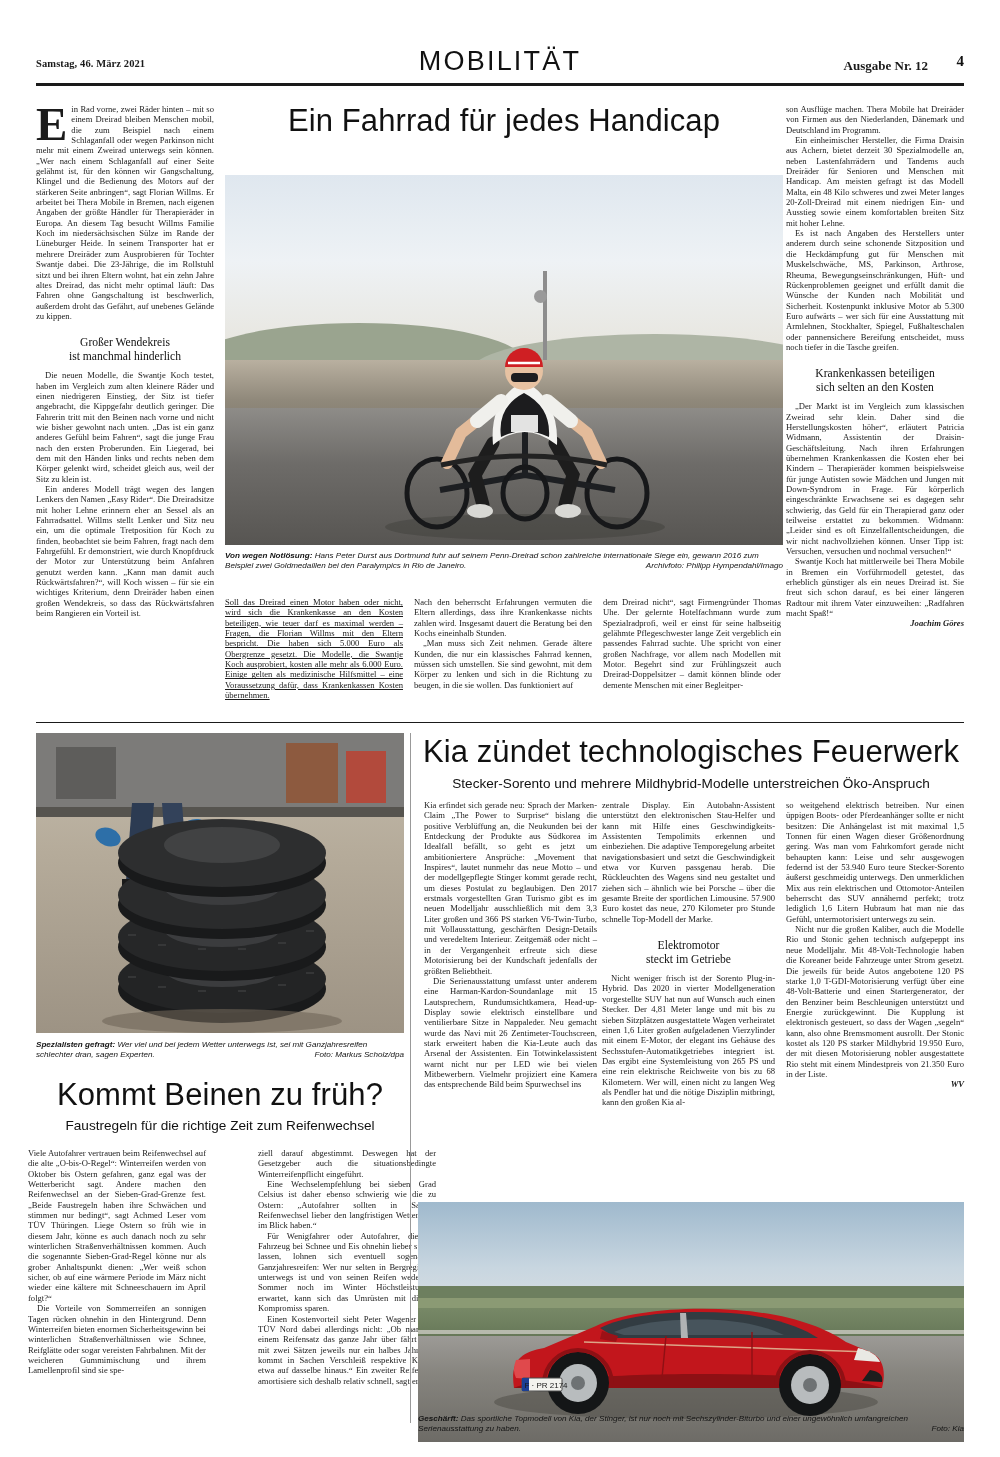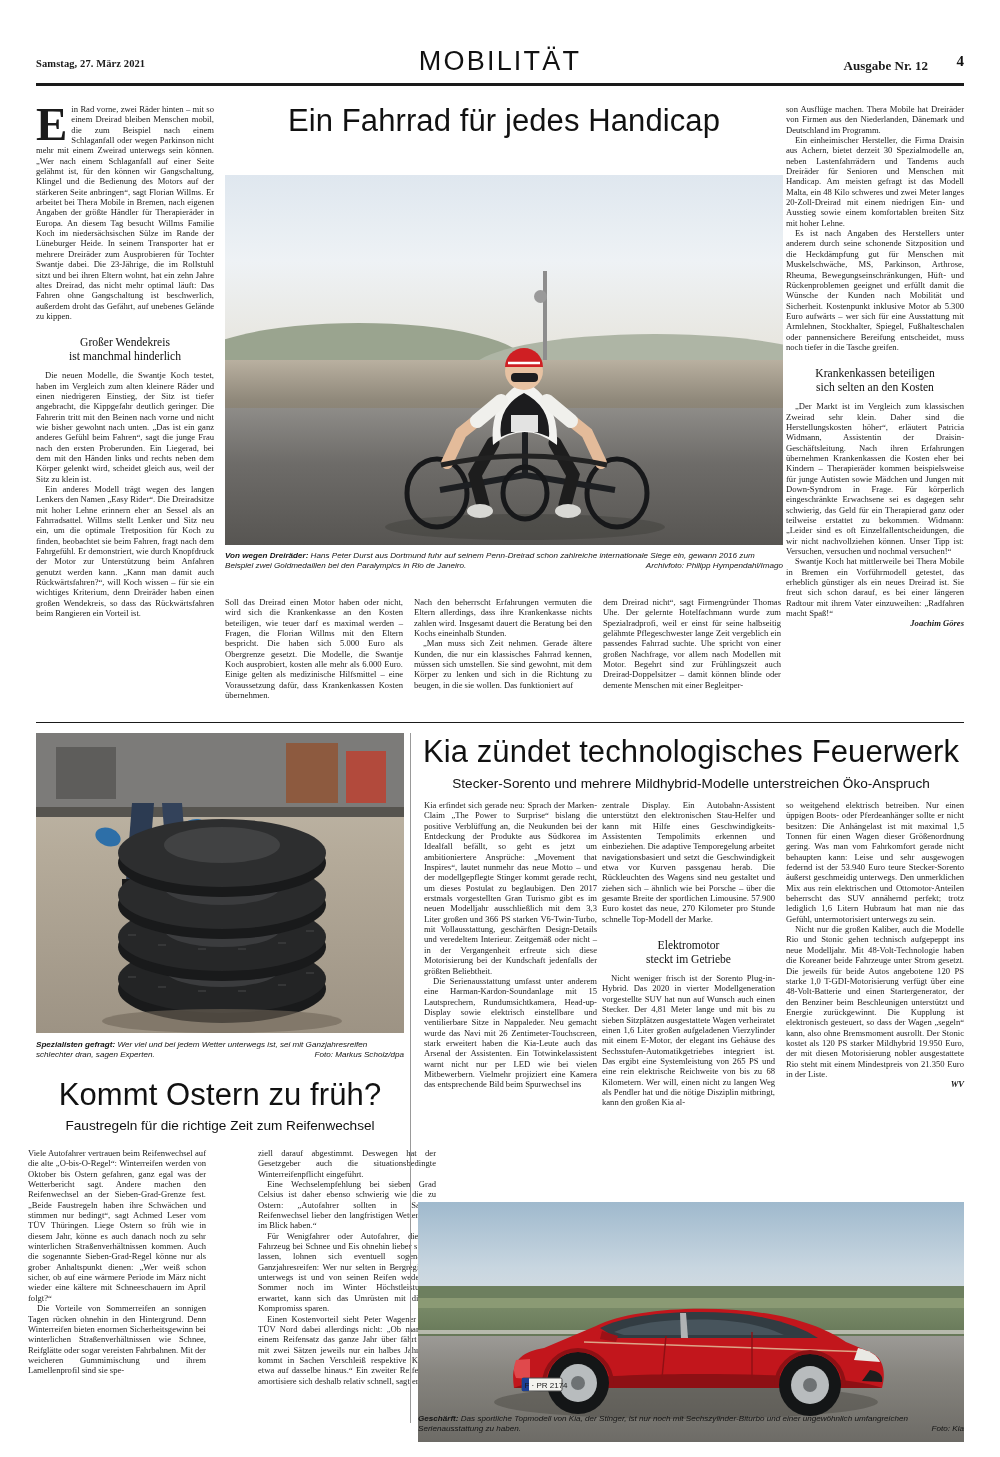--- a/index.html
+++ b/index.html
@@ -147,21 +147,21 @@
     background:linear-gradient(#9c9a96 0%,#87857f 35%,#6d6b66 100%);}
 
   .divider-v{position:absolute;width:1px;background:#999;}
 </style>
 </head>
 <body>
 
 <div class="page">
 
   <div class="masthead">
-    <div class="date">Samstag, 27. März 2021</div>
+    <div class="date">Samstag, 46. März 2021</div>
     <div class="section">MOBILITÄT</div>
     <div class="issue">Ausgabe Nr. 12</div>
     <div class="pageno">4</div>
   </div>
   <div class="rule-thick"></div>
 
   <div class="hl hl-main" style="left:225px;top:104px;width:558px;">Ein Fahrrad für jedes Handicap</div>
 
   <div class="col" style="left:36px;top:104px;width:178px;">
     <p class="drop noind">Ein Rad vorne, zwei Räder hinten – mit so einem Dreirad bleiben Menschen mobil, die zum Beispiel nach einem Schlaganfall oder wegen Parkinson nicht mehr mit einem Zweirad unterwegs sein können. „Wer nach einem Schlaganfall auf einer Seite gelähmt ist, für den können wir Gangschaltung, Klingel und die Bedienung des Motors auf der stärkeren Seite anbringen“, sagt Florian Willms. Er arbeitet bei Thera Mobile in Bremen, nach eigenen Angaben der größte Händler für Therapieräder in Europa. An diesem Tag besucht Willms Familie Koch im niedersächsischen Sülze im Rande der Lüneburger Heide. In seinem Transporter hat er mehrere Dreiräder zum Ausprobieren für Tochter Swantje dabei. Die 23-Jährige, die im Rollstuhl sitzt und bei ihren Eltern wohnt, hat ein zehn Jahre altes Dreirad, das nicht mehr optimal läuft: Das Fahren ohne Gangschaltung ist beschwerlich, außerdem droht das Gefährt, auf unebenes Gelände zu kippen.</p>
@@ -213,25 +213,25 @@
 
       <circle cx="299" cy="196" r="19" fill="#e7c2a2"></circle>
       <path d="M280 192 a19 19 0 0 1 38 0 z" fill="#cf1f23"></path>
       <path d="M283 188 h32" stroke="#fff" stroke-width="2.5"></path>
       <rect x="286" y="198" width="27" height="9" rx="4" fill="#1d1d1f"></rect>
 
       <rect x="286" y="240" width="27" height="17" fill="#fafaf7" opacity=".9"></rect>
     </svg>
   </div>
   <div class="caption" style="left:225px;top:551px;width:558px;">
-    <b>Von wegen Dreiräder:</b><span> Hans Peter Durst aus Dortmund fuhr auf seinem Penn-Dreirad schon zahlreiche internationale Siege ein, gewann 2016 zum Beispiel zwei Goldmedaillen bei den Paralympics in Rio de Janeiro.</span>
+    <b>Von wegen Notlösung:</b><span> Hans Peter Durst aus Dortmund fuhr auf seinem Penn-Dreirad schon zahlreiche internationale Siege ein, gewann 2016 zum Beispiel zwei Goldmedaillen bei den Paralympics in Rio de Janeiro.</span>
     <span class="credit">Archivfoto: Philipp Hympendahl/Imago</span>
   </div>
 
-  <div class="col" style="left:225px;top:597px;width:178px;">
+  <div class="col" style="left:225px;top:597px;width:178px;text-decoration:underline;">
     <p class="noind">Soll das Dreirad einen Motor haben oder nicht, wird sich die Krankenkasse an den Kosten beteiligen, wie teuer darf es maximal werden – Fragen, die Florian Willms mit den Eltern bespricht. Die haben sich 5.000 Euro als Obergrenze gesetzt. Die Modelle, die Swantje Koch ausprobiert, kosten alle mehr als 6.000 Euro. Einige gelten als medizinische Hilfsmittel – eine Voraussetzung dafür, dass Krankenkassen Kosten übernehmen.</p>
   </div>
   <div class="col" style="left:414px;top:597px;width:178px;">
     <p class="noind">Nach den beherrscht Erfahrungen vermuten die Eltern allerdings, dass ihre Krankenkasse nichts zahlen wird. Insgesamt dauert die Beratung bei den Kochs eineinhalb Stunden.</p>
     <p>„Man muss sich Zeit nehmen. Gerade ältere Kunden, die nur ein klassisches Fahrrad kennen, müssen sich umstellen. Sie sind gewohnt, mit dem Körper zu lenken und sich in die Richtung zu beugen, in die sie wollen. Das funktioniert auf</p>
   </div>
   <div class="col" style="left:603px;top:597px;width:178px;">
     <p class="noind">dem Dreirad nicht“, sagt Firmengründer Thomas Uhe. Der gelernte Hotelfachmann wurde zum Spezialradprofi, weil er einst für seine halbseitig gelähmte Pflegeschwester lange Zeit vergeblich ein passendes Fahrrad suchte. Uhe spricht von einer großen Nachfrage, vor allem nach Modellen mit Motor. Begehrt sind zur Frühlingszeit auch Dreirad-Doppelsitzer – damit können blinde oder demente Menschen mit einer Begleitper-</p>
   </div>
   <div class="col" style="left:786px;top:104px;width:178px;">
@@ -288,21 +288,21 @@
       </g>
 
       <ellipse cx="186" cy="288" rx="120" ry="12" fill="#6f6658" opacity=".6"></ellipse>
     </svg>
   </div>
   <div class="caption" style="left:36px;top:1040px;width:368px;">
     <b>Spezialisten gefragt:</b><span> Wer viel und bei jedem Wetter unterwegs ist, sei mit Ganzjahresreifen schlechter dran, sagen Experten.</span>
     <span class="credit">Foto: Markus Scholz/dpa</span>
   </div>
 
-  <div class="hl hl-main" style="left:36px;top:1078px;width:368px;">Kommt Ostern zu früh?</div>
+  <div class="hl hl-main" style="left:36px;top:1078px;width:368px;">Kommt Beinen zu früh?</div>
   <div class="hl-sub" style="left:36px;top:1118px;width:368px;">Faustregeln für die richtige Zeit zum Reifenwechsel</div>
 
   <div class="col" style="left:28px;top:1148px;width:178px;">
     <p class="noind">Viele Autofahrer vertrauen beim Reifenwechsel auf die alte „O-bis-O-Regel“: Winterreifen werden von Oktober bis Ostern gefahren, ganz egal was der Wetterbericht sagt. Andere machen den Reifenwechsel an der Sieben-Grad-Grenze fest. „Beide Faustregeln haben ihre Schwächen und stimmen nur bedingt“, sagt Achmed Leser vom TÜV Thüringen. Liege Ostern so früh wie in diesem Jahr, könne es auch danach noch zu sehr winterlichen Straßenverhältnissen kommen. Auch die sogenannte Sieben-Grad-Regel könne nur als grober Anhaltspunkt dienen: „Wer weiß schon sicher, ob auf eine wärmere Periode im März nicht wieder eine kältere mit Schneeschauern im April folgt?“</p>
     <p>Die Vorteile von Sommerreifen an sonnigen Tagen rücken ohnehin in den Hintergrund. Denn Winterreifen bieten enormen Sicherheitsgewinn bei winterlichen Straßenverhältnissen wie Schnee, Reifglätte oder sogar vereisten Fahrbahnen. Mit der weicheren Gummimischung und ihrem Lamellenprofil sind sie spe-</p>
   </div>
   <div class="col" style="left:225px;top:1148px;width:178px;margin-left:33px;">
     <p class="noind">ziell darauf abgestimmt. Deswegen hat der Gesetzgeber auch die situationsbedingte Winterreifenpflicht eingeführt.</p>
     <p>Eine Wechselempfehlung bei sieben Grad Celsius ist daher ebenso schwierig wie die zu Ostern: „Autofahrer sollten in Sachen Reifenwechsel lieber den langfristigen Wettertrend im Blick haben.“</p>
     <p>Für Wenigfahrer oder Autofahrer, die ihr Fahrzeug bei Schnee und Eis ohnehin lieber stehen lassen, lohnen sich eventuell sogenannte Ganzjahresreifen: Wer nur selten in Bergregionen unterwegs ist und von seinen Reifen weder im Sommer noch im Winter Höchstleistungen erwartet, kann sich das Umrüsten mit diesem Kompromiss sparen.</p>

